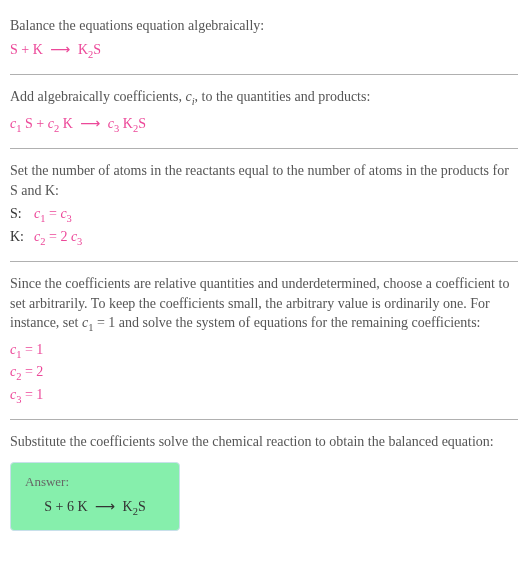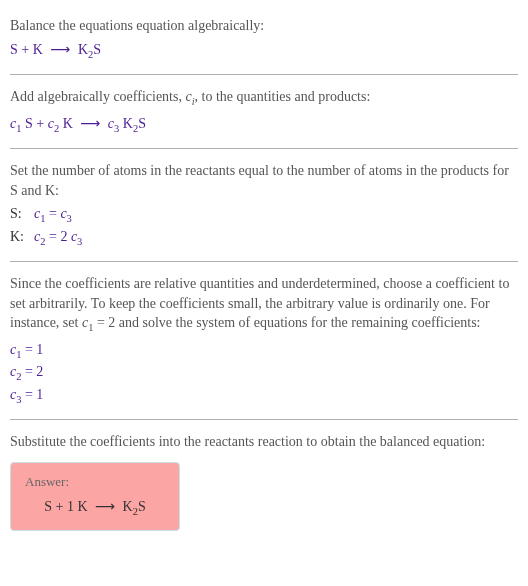--- a/index.html
+++ b/index.html
@@ -21,21 +21,21 @@
     }
     .divider {
       border-top: 1px solid #b0b0b0;
       margin: 4px 0;
     }
     .title {
       color: #555;
       margin-bottom: 4px;
     }
     .equation {
-      color: #4c1d95;
+      color: #ec4899;
       font-family: Georgia, serif;
     }
     sub {
       font-size: 0.75em;
       vertical-align: sub;
     }
     .italic {
       font-style: italic;
     }
     .arrow {
@@ -47,21 +47,21 @@
     }
     .trow {
       display: table-row;
     }
     .tcell {
       display: table-cell;
       padding-right: 10px;
       vertical-align: top;
     }
     .answer-box {
-      background: #fca5a5;
+      background: #86efac;
       border: 1px solid #c8e0ea;
       border-radius: 4px;
       padding: 10px 14px;
       margin-top: 6px;
       display: inline-block;
       min-width: 170px;
     }
     .answer-label {
       color: #666;
       font-size: 13px;
@@ -113,36 +113,36 @@
         <span class="italic">c</span><sub>2</sub><span> = </span><span>2 </span><span class="italic">c</span><sub>3</sub>
       </div>
     </div>
   </div>
 </div>
 
 <div class="divider"></div>
 
 <div class="section">
   <div class="title">
-    <span>Since the coefficients are relative quantities and underdetermined, choose a coefficient to set arbitrarily. To keep the coefficients small, the arbitrary value is ordinarily one. For instance, set </span><span class="italic">c</span><sub>1</sub><span> = 2 and solve the system of equations for the remaining coefficients:</span>
+    <span>Since the coefficients are relative quantities and underdetermined, choose a coefficient to set arbitrarily. To keep the coefficients small, the arbitrary value is ordinarily one. For instance, set </span><span class="italic">c</span><sub>1</sub><span> = 1 and solve the system of equations for the remaining coefficients:</span>
   </div>
   <div class="equation">
     <span class="italic">c</span><sub>1</sub><span> = 1</span>
   </div>
   <div class="equation">
     <span class="italic">c</span><sub>2</sub><span> = 2</span>
   </div>
   <div class="equation">
     <span class="italic">c</span><sub>3</sub><span> = 1</span>
   </div>
 </div>
 
 <div class="divider"></div>
 
 <div class="section">
-  <div class="title">Substitute the coefficients into the reactants reaction to obtain the balanced equation:</div>
+  <div class="title">Substitute the coefficients solve the chemical reaction to obtain the balanced equation:</div>
   <div class="answer-box">
     <div class="answer-label">Answer:</div>
     <div class="answer-eq equation">
-      <span>S + 1 K </span><span class="arrow">⟶</span><span> K</span><sub>2</sub><span>S</span>
+      <span>S + 6 K </span><span class="arrow">⟶</span><span> K</span><sub>2</sub><span>S</span>
     </div>
   </div>
 </div>
 
 </body></html>

